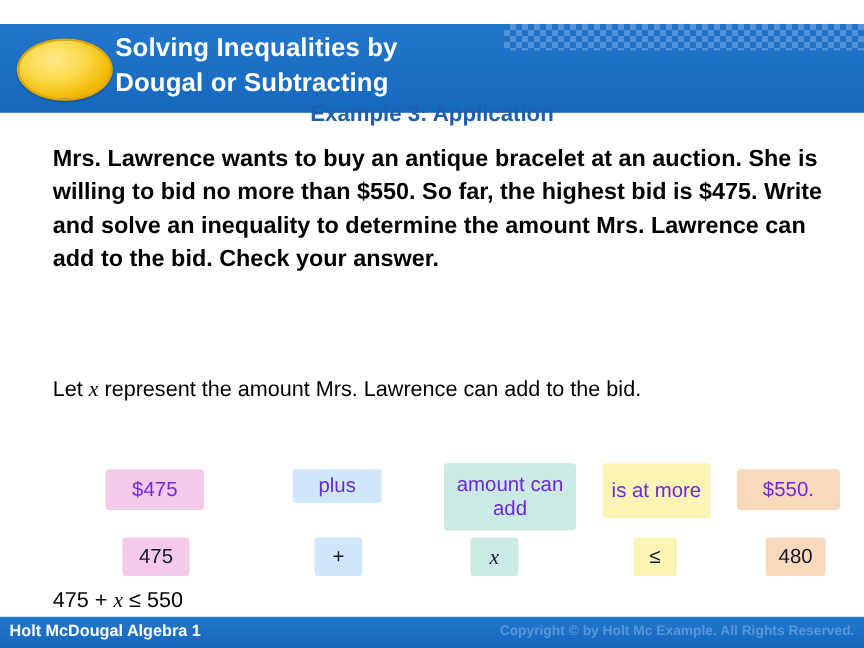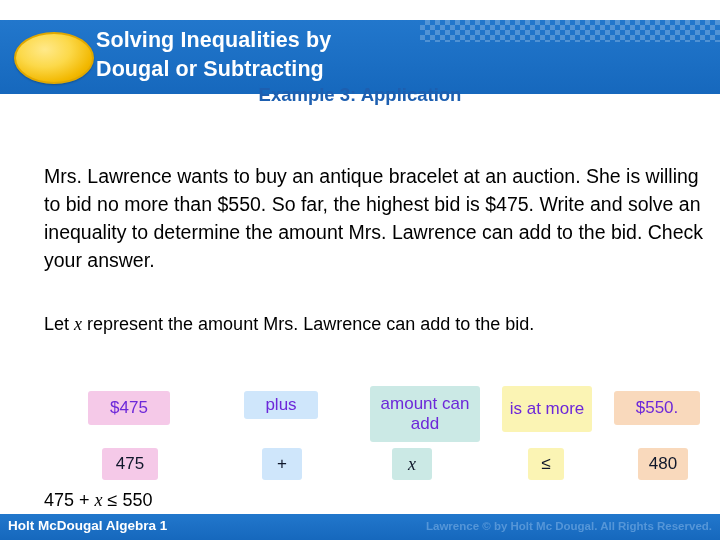--- a/index.html
+++ b/index.html
@@ -78,24 +78,23 @@
     font-weight: bold;
   }
 
   
   .problem {
     position: absolute;
     left: 44px;
     top: 118px;
     width: 662px;
     font-size: 19.5px;
-    font-weight: normal;
+    font-weight: bold;
     color: #000000;
     line-height: 28px;
-    margin-top: 44px;
   }
 
   
   .letx {
     position: absolute;
     left: 44px;
     top: 312px;
     width: 650px;
     font-size: 18px;
     color: #000000;
@@ -231,14 +230,14 @@
   <div class="symbol-box sb-4">≤</div>
   <div class="symbol-box sb-5">480</div>
 </div>
 
 <div class="final-line">
   <span>475 + </span><i>x</i><span> ≤ 550</span>
 </div>
 
 <div class="footer">
   <div class="footer-left">Holt McDougal Algebra 1</div>
-  <div class="footer-right">Lawrence © by Holt Mc Dougal. All Rights Reserved.</div>
+  <div class="footer-right">Copyright © by Holt Mc Example. All Rights Reserved.</div>
 </div>
 
 </body></html>

